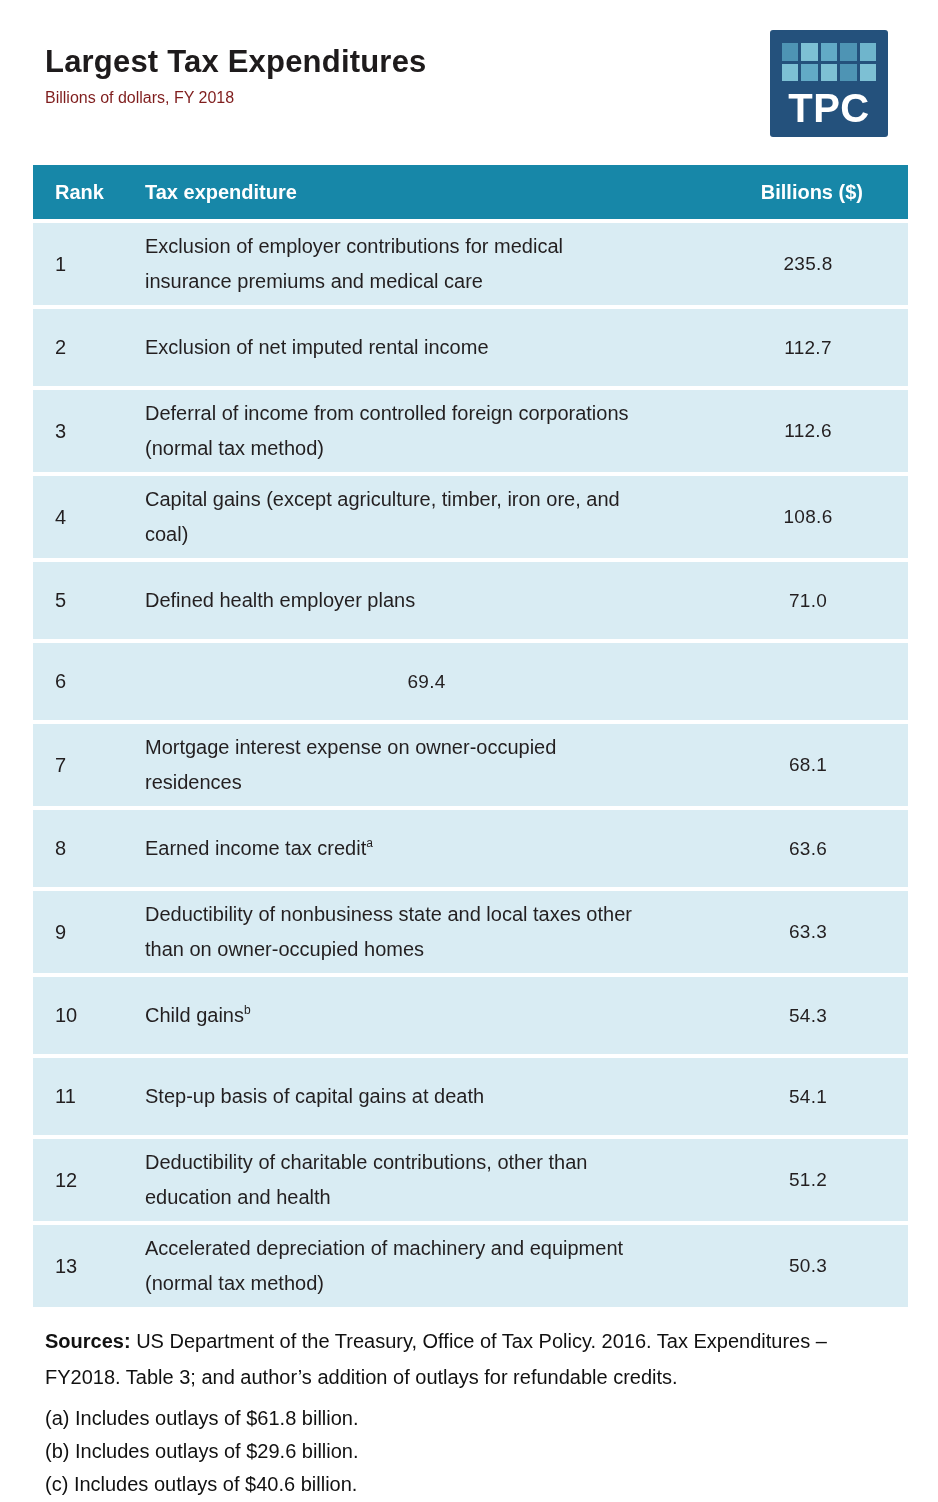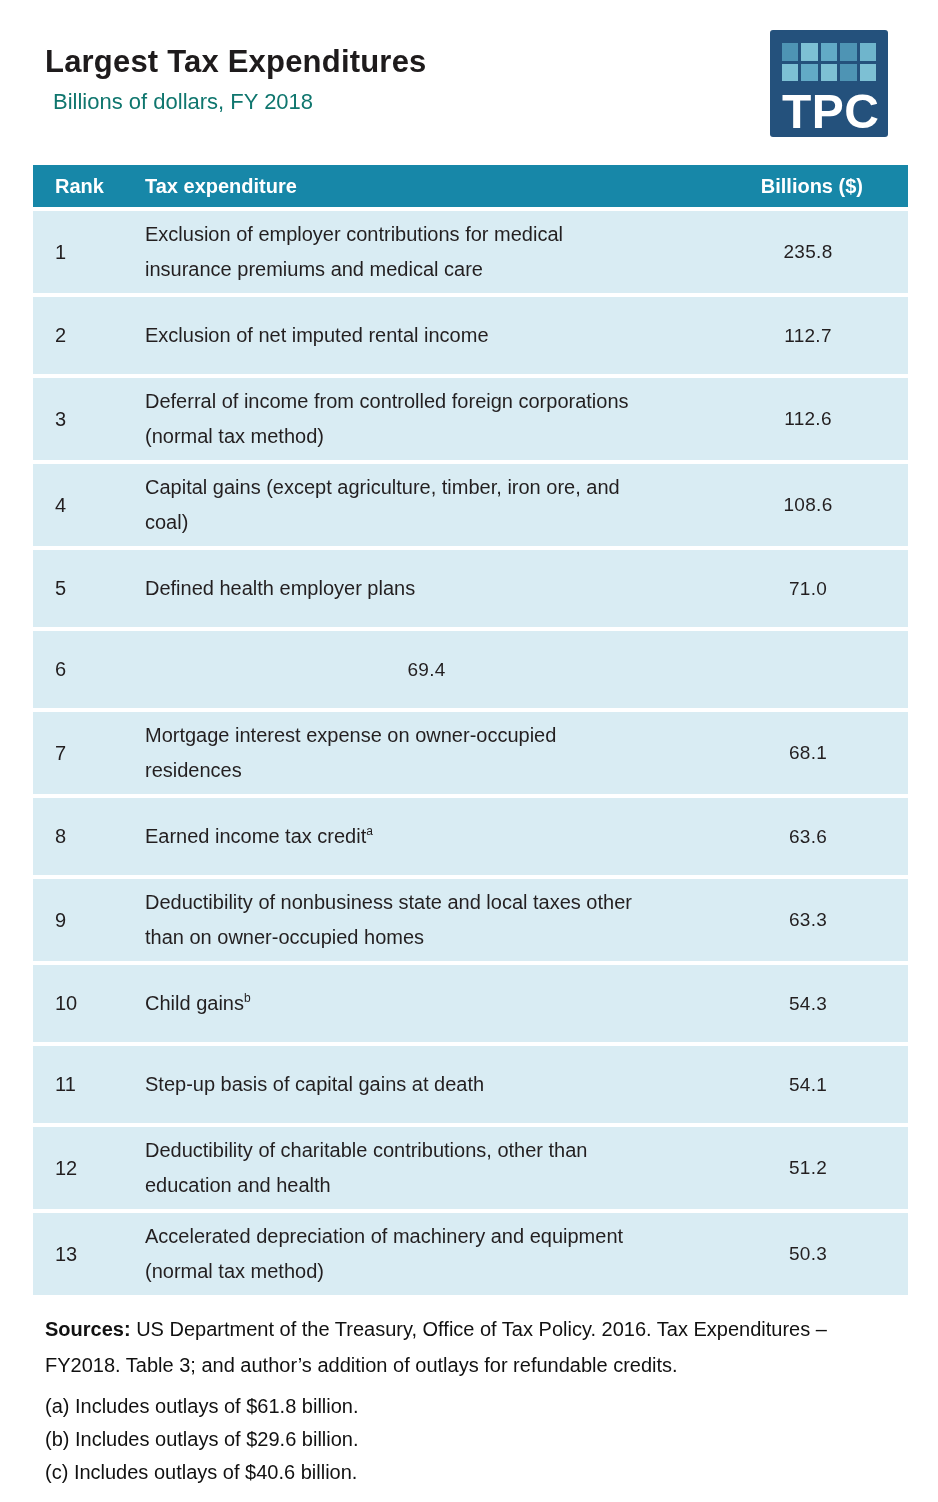--- a/index.html
+++ b/index.html
@@ -18,51 +18,51 @@
   .table-tag {
     font-family: "Liberation Serif", serif;
     font-weight: bold; color: #e42627;
     font-size: 23px; letter-spacing: 0.6px;
     margin: 0 0 14px 0;
   }
   .title {
     font-size: 31px; font-weight: 600; letter-spacing: 0.2px;
     margin: 0 0 9px 0; color: #1e1b1c;
   }
-  .subtitle { font-size: 22px; margin: 8px; color: #0f766e; }
+  .subtitle { font-size: 16px; margin: 0; color: #7f1d1d; }
 
   
   .logo {
     width: 118px; height: 107px;
     background: #24517c; border-radius: 3px;
     margin: -12px 20px 0 0;
     padding: 13px 12px 0 12px;
     display: flex; flex-direction: column;
   }
   .logo-grid {
     display: grid; grid-template-columns: repeat(5, 1fr);
     gap: 3px; height: 38px;
   }
   .logo-grid .sq { width: 100%; height: 100%; }
   .logo-text {
-    color: #ffffff; font-weight: bold; font-size: 48px;
+    color: #ffffff; font-weight: bold; font-size: 40px;
     letter-spacing: 0.5px; text-align: center; line-height: 1;
     margin-top: 7px;
   }
 
   
   .tax-table { margin-top: 28px; }
   .t-head, .t-row {
     display: grid;
     grid-template-columns: 112px 1fr 200px;
     margin-bottom: 4px;
   }
   .t-head {
     background: #1787a8; color: #ffffff;
-    height: 42px; align-items: center;
+    height: 54px; align-items: center;
     font-size: 20px; font-weight: bold;
   }
   .t-head .c1 { padding-left: 22px; }
   .t-head .c3 { text-align: right; padding-right: 45px; }
   .t-row {
     background: #d9ecf3;
     min-height: 77px; align-items: center;
     font-size: 20px; padding: 6px 0;
   }
   .t-row .c1 { padding-left: 22px; }

